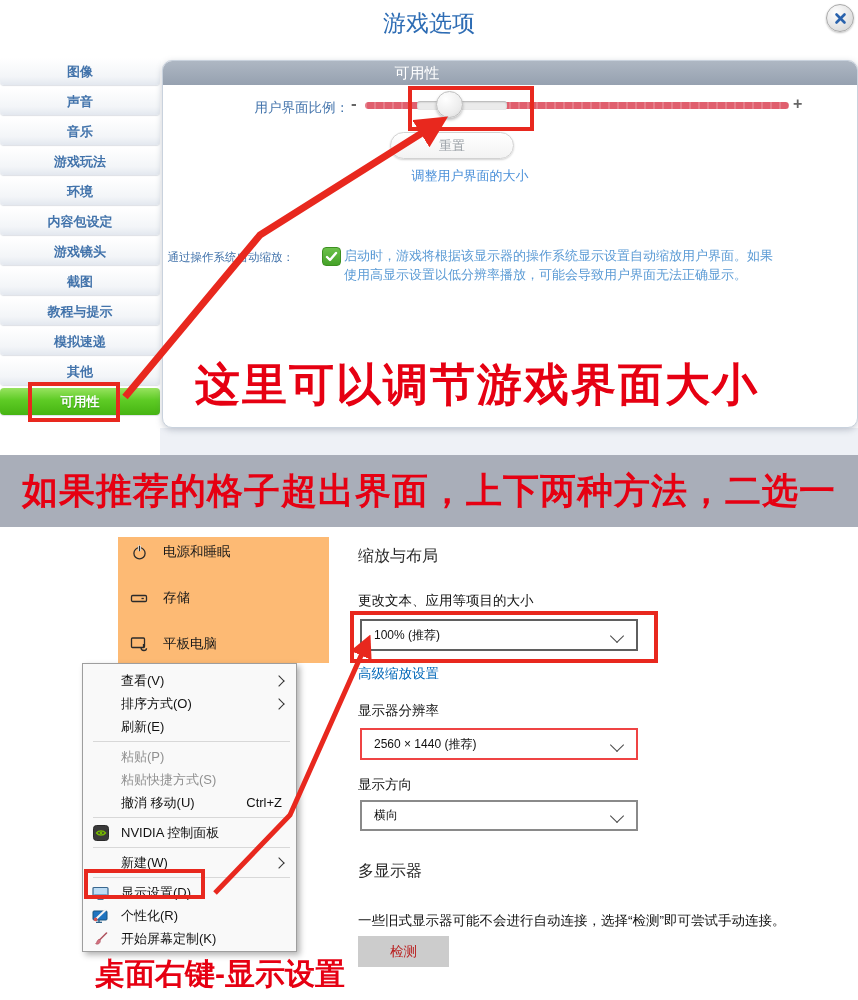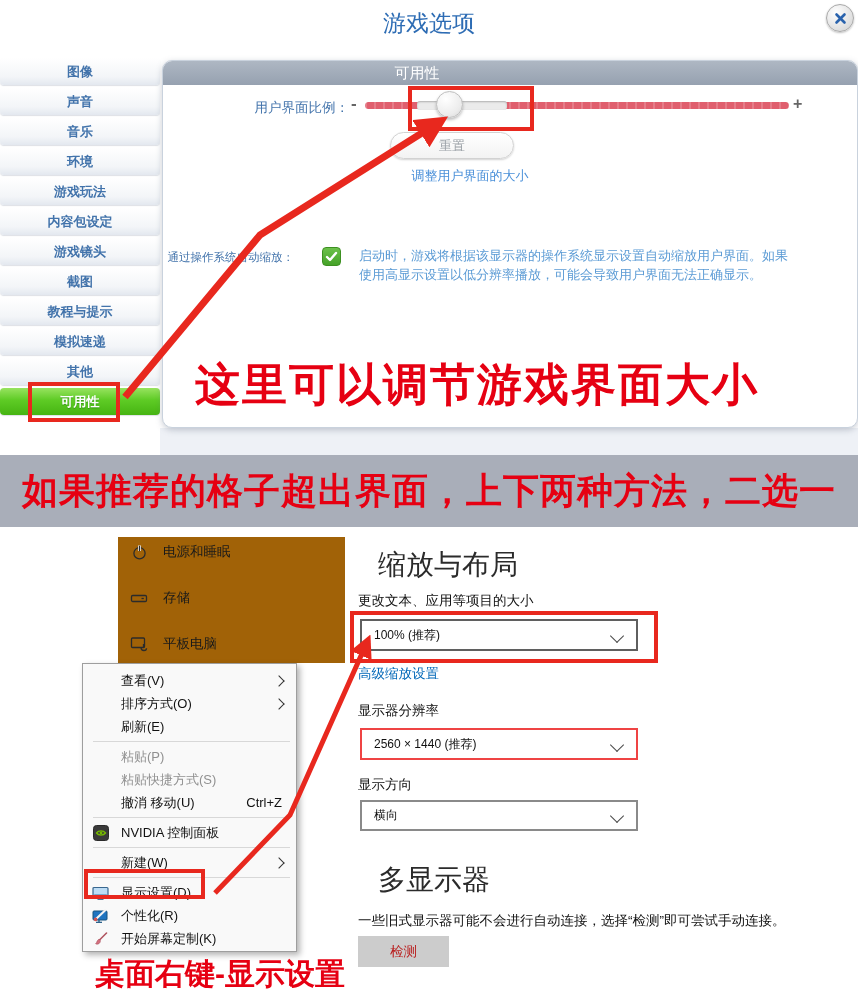--- a/index.html
+++ b/index.html
@@ -40,37 +40,37 @@
   .reset-btn{position:absolute;left:227px;top:71px;width:124px;height:27px;border-radius:14px;
          background:linear-gradient(#ffffff,#f3f3f3);border:1px solid #d2d2d2;color:#9aa0a6;
          font-size:13px;box-shadow:0 1px 2px rgba(0,0,0,.18);}
   .scale-caption{position:absolute;left:227px;top:106px;width:160px;text-align:center;
          font-size:13px;color:#4a90d9;}
   .os-label{position:absolute;left:0;top:189px;width:131px;text-align:right;
          font-size:11.5px;color:#4273ab;}
   .os-check{position:absolute;left:159px;top:186px;width:19px;height:19px;border-radius:4px;
          background:linear-gradient(#6cc14b,#45a228);border:1px solid #3d9021;box-sizing:border-box;
          display:flex;align-items:center;justify-content:center;}
-  .os-desc{position:absolute;left:196px;top:185px;width:480px;font-size:13px;line-height:19px;
+  .os-desc{position:absolute;left:181px;top:185px;width:480px;font-size:13px;line-height:19px;
          color:#5b9bd5;}
   .big-red{position:absolute;left:32px;top:294px;white-space:nowrap;font-size:45px;
          font-weight:bold;color:#e60012;letter-spacing:2px;text-align:right;}
 
   
   .banner{position:absolute;left:0;top:455px;width:858px;height:72px;background:#a9aeb9;
           display:flex;align-items:center;justify-content:center;}
   .banner-text{font-size:36px;font-weight:bold;color:#e60012;white-space:nowrap;letter-spacing:1px;}
 
   
-  .nav-panel{position:absolute;left:118px;top:537px;width:227px;height:126px;background:#a16207;}
+  .nav-panel{position:absolute;left:118px;top:537px;width:211px;height:126px;background:#fdba74;}
   .nav-row{position:absolute;left:0;width:227px;height:24px;display:flex;align-items:center;}
   .nav-row .nv-icon{margin-left:12px;width:18px;display:flex;justify-content:center;}
   .nav-row .nv-label{margin-left:15px;font-size:13.5px;color:#1a1a1a;}
 
-  .h1{position:absolute;font-size:28px;font-weight:400;color:#2b2b2b;margin-left:20px;}
+  .h1{position:absolute;font-size:16px;font-weight:400;color:#2b2b2b;}
   .lbl{position:absolute;font-size:13.5px;color:#111;}
   .dd{position:absolute;width:278px;height:32px;background:#fff;box-sizing:border-box;
       display:flex;align-items:center;padding-left:12px;font-size:12px;color:#111;}
   .dd .chev{position:absolute;right:14px;top:10px;width:9px;height:9px;
       border-right:1.5px solid #4a4a4a;border-bottom:1.5px solid #4a4a4a;transform:rotate(45deg);}
   .link{position:absolute;font-size:13.5px;color:#0067b8;}
   .desc{position:absolute;font-size:13.5px;color:#111;width:470px;}
   .detect-btn{position:absolute;left:358px;top:936px;width:91px;height:31px;background:#cccccc;
       border:none;font-size:13.5px;color:#b91c1c;}
 
@@ -106,22 +106,22 @@
       <svg width="13" height="13" viewBox="0 0 13 13">
         <line x1="2.5" y1="2.5" x2="10.5" y2="10.5" stroke="#2a63ad" stroke-width="2.6" stroke-linecap="round"></line>
         <line x1="10.5" y1="2.5" x2="2.5" y2="10.5" stroke="#2a63ad" stroke-width="2.6" stroke-linecap="round"></line>
       </svg>
     </div>
 
     <div class="sidebar">
       <div class="side-item">图像</div>
       <div class="side-item">声音</div>
       <div class="side-item">音乐</div>
+      <div class="side-item">游戏玩法</div>
       <div class="side-item">环境</div>
-      <div class="side-item">游戏玩法</div>
       <div class="side-item">内容包设定</div>
       <div class="side-item">游戏镜头</div>
       <div class="side-item">截图</div>
       <div class="side-item">教程与提示</div>
       <div class="side-item">模拟速递</div>
       <div class="side-item">其他</div>
       <div class="side-item active">可用性</div>
     </div>
 
     <div class="below-panel-strip"></div>

